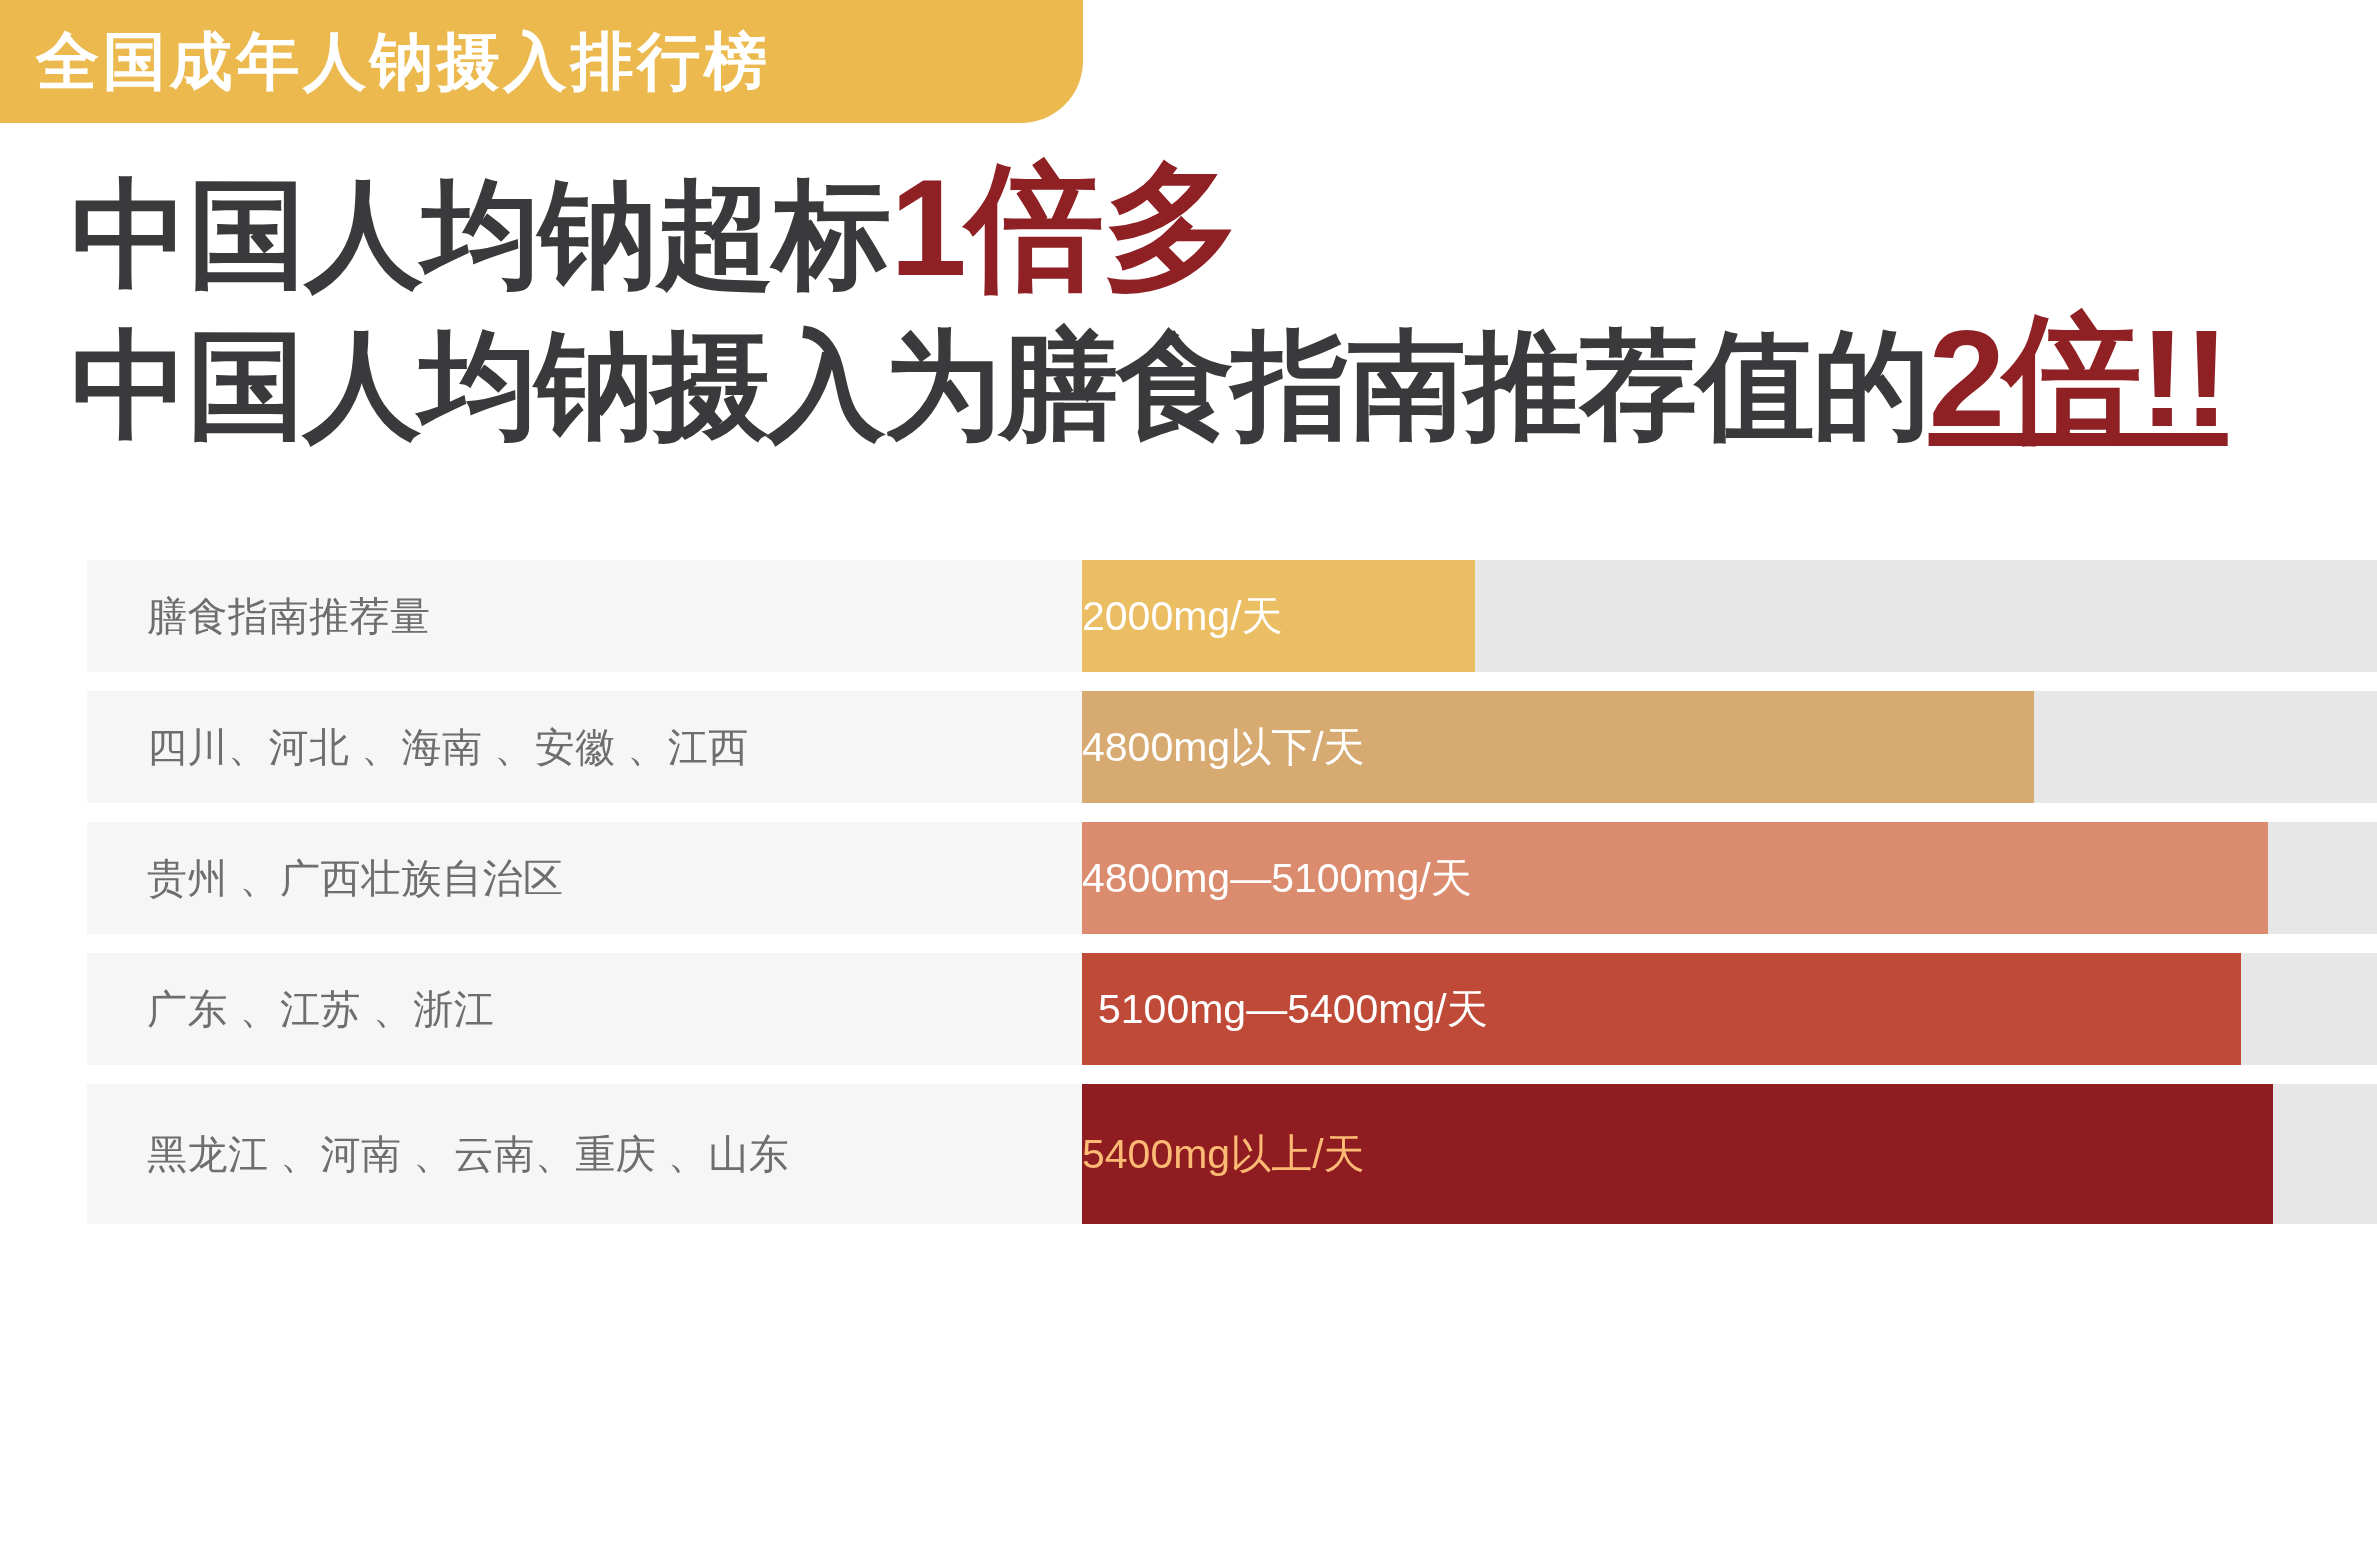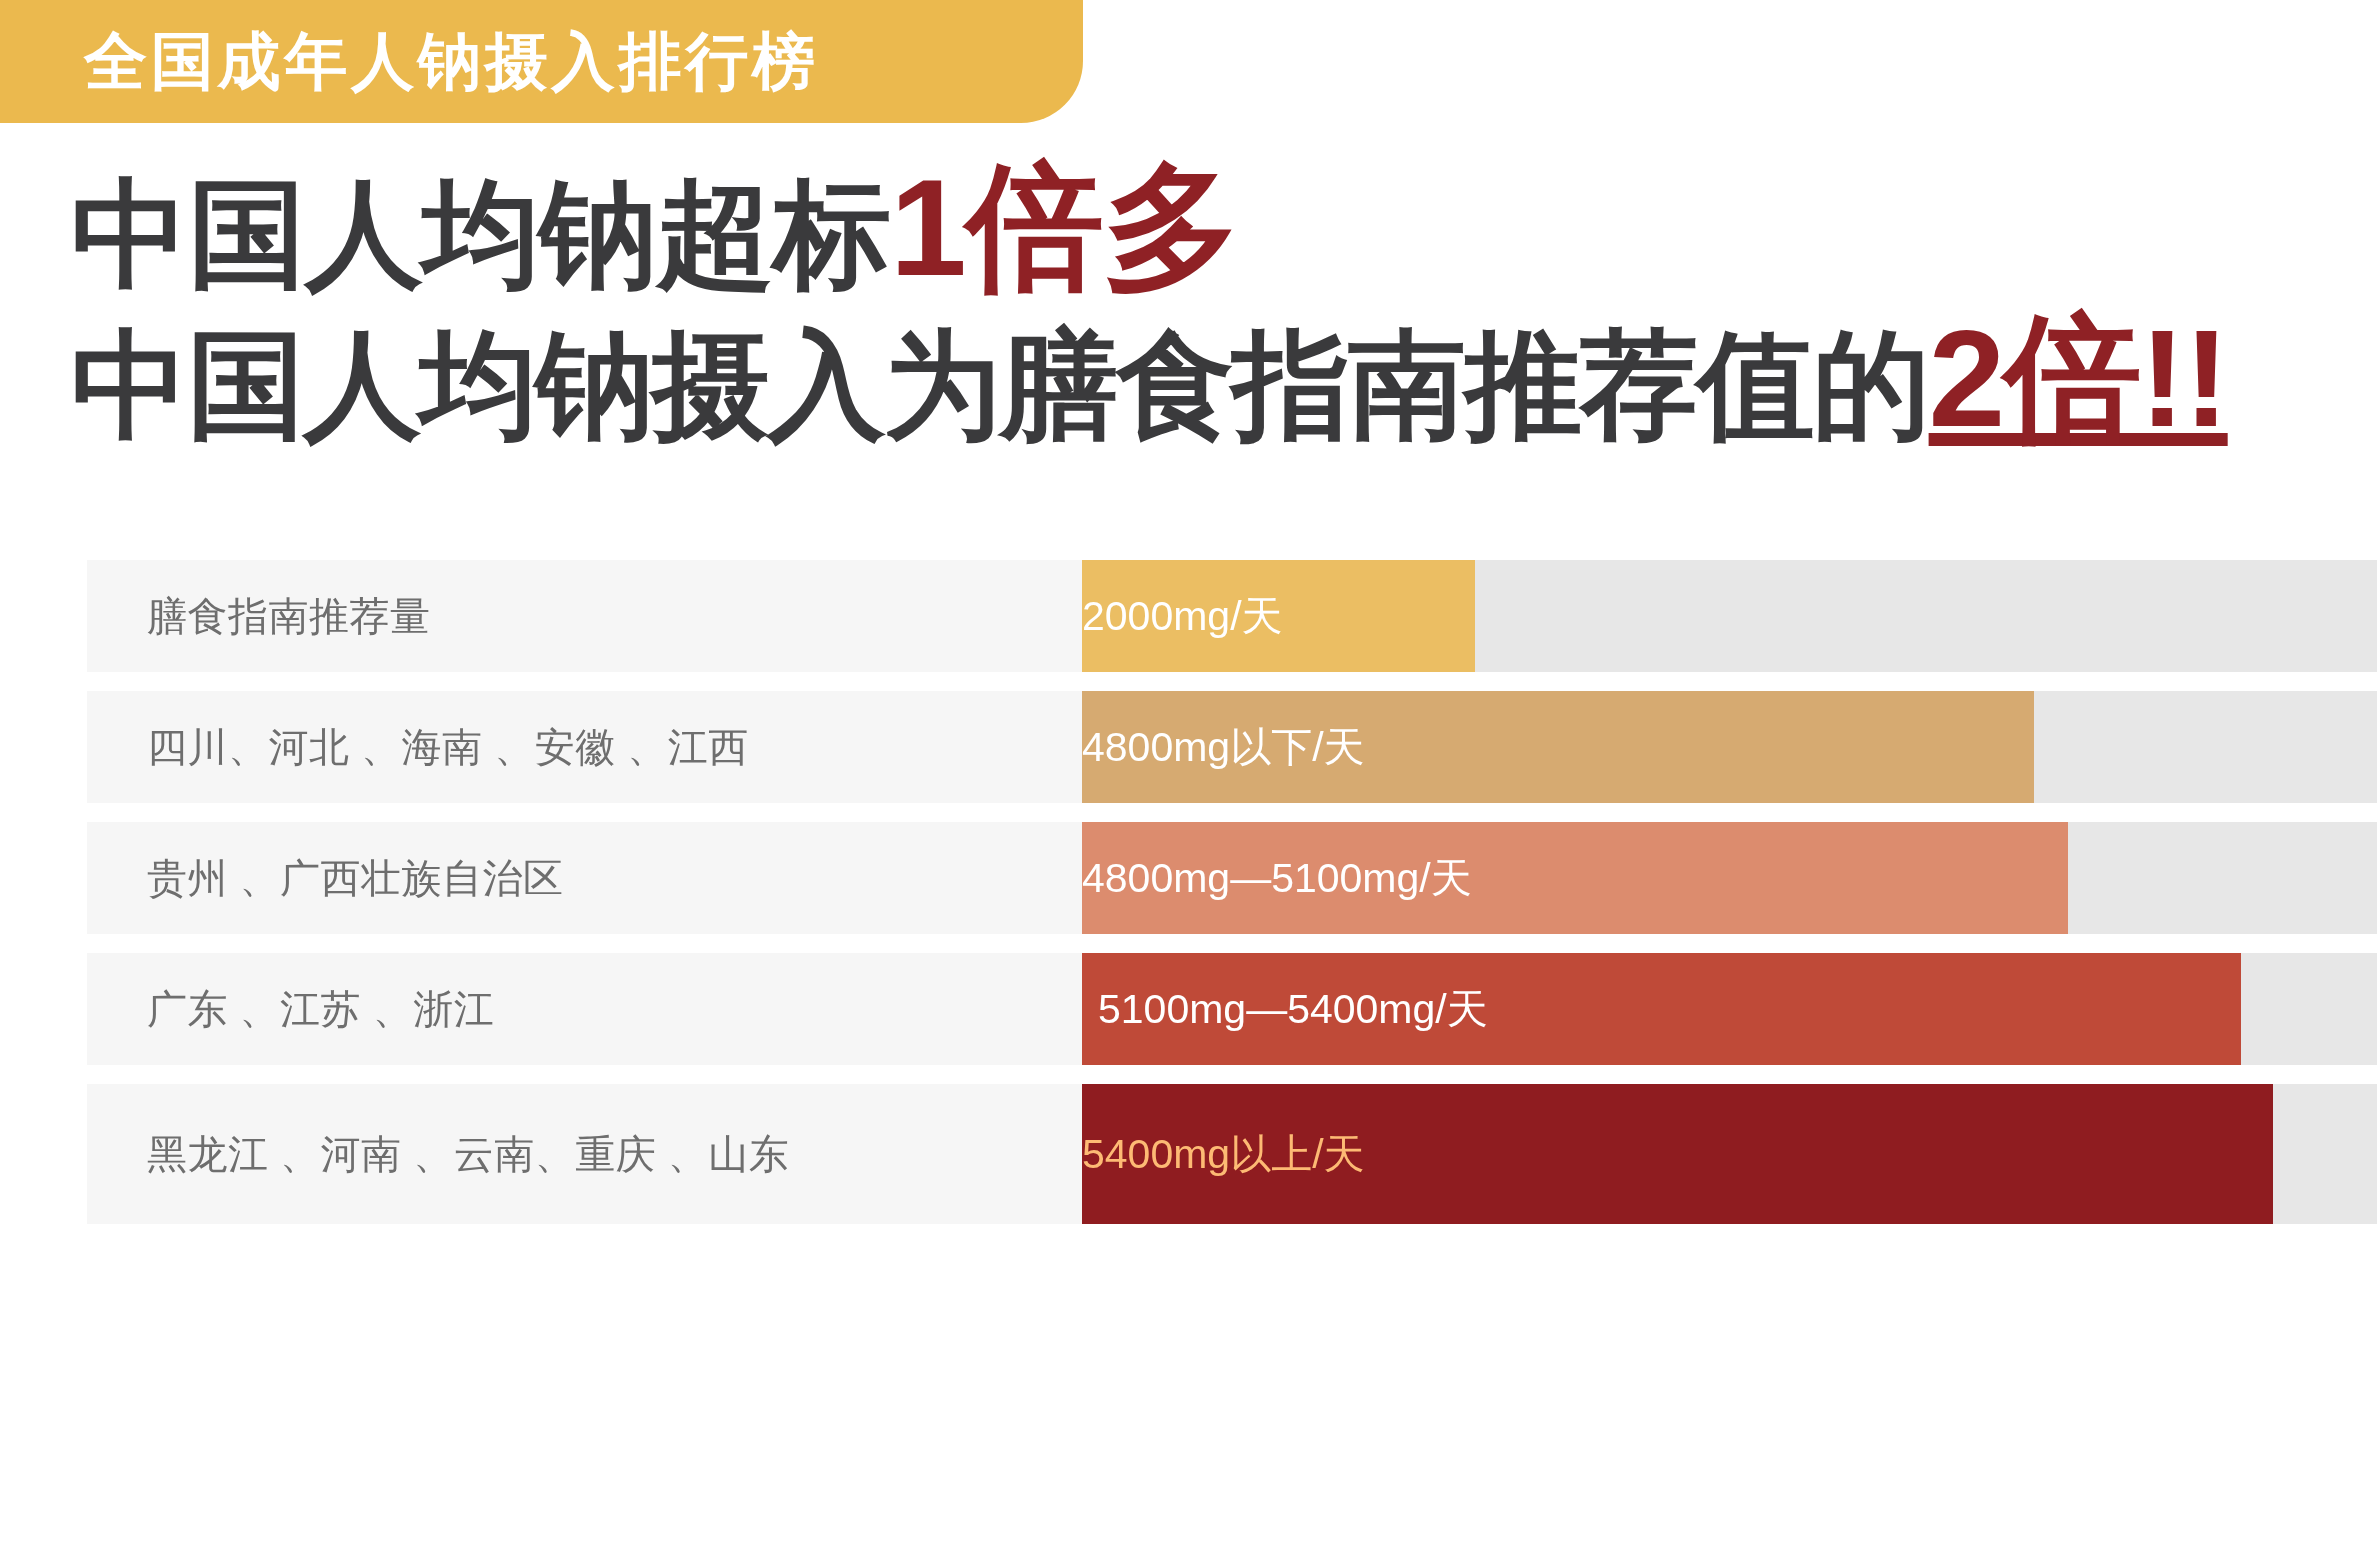--- a/index.html
+++ b/index.html
@@ -19,21 +19,21 @@
     background:#ebb94e;
     border-bottom-right-radius:62px;
     box-sizing:border-box;
     display:flex;align-items:center;
   }
   #banner-text{
     color:#ffffff;
     font-size:63px;
     font-weight:700;
     letter-spacing:3.8px;
-    margin-left:84px;
+    margin-left:36px;
     line-height:1;
     white-space:nowrap;
   }
 
   
   #headline{
     position:absolute;left:71px;top:157px;
     width:2663px;
   }
   .hl-line{
@@ -135,21 +135,21 @@
         <span class="bar-value" style="color: rgb(255, 255, 255);">4800mg以下/天</span>
       </div>
     </div>
   </div>
 
   <div class="row" id="row-2" style="background: rgb(246, 246, 246);">
     <div class="row-label" style="color: rgb(110, 110, 110);">
       <span class="lbl-line">贵州 、广西壮族自治区</span>
     </div>
     <div class="track" style="background: rgb(231, 231, 231);">
-      <div class="bar" style="width: 986px; background: rgb(220, 140, 110);">
+      <div class="bar" style="width: 1186px; background: rgb(220, 140, 110);">
         <span class="bar-value" style="color: rgb(255, 255, 255);">4800mg—5100mg/天</span>
       </div>
     </div>
   </div>
 
   <div class="row" id="row-3" style="background: rgb(246, 246, 246);">
     <div class="row-label" style="color: rgb(110, 110, 110);">
       <span class="lbl-line">广东 、江苏 、浙江</span>
     </div>
     <div class="track" style="background: rgb(231, 231, 231);">

